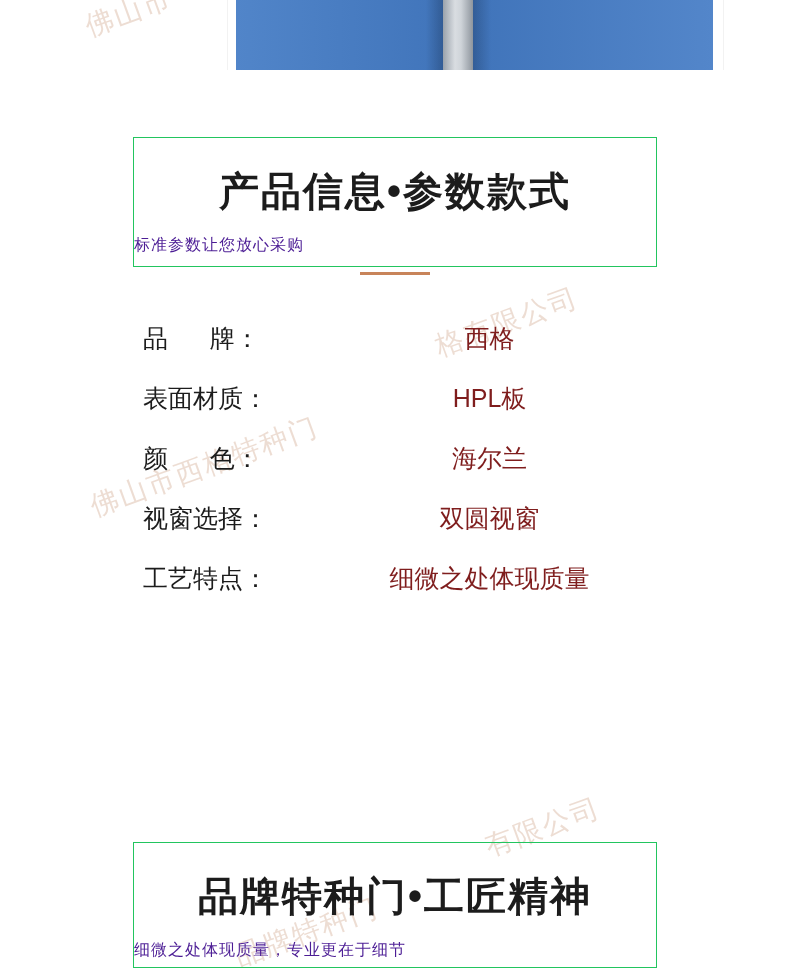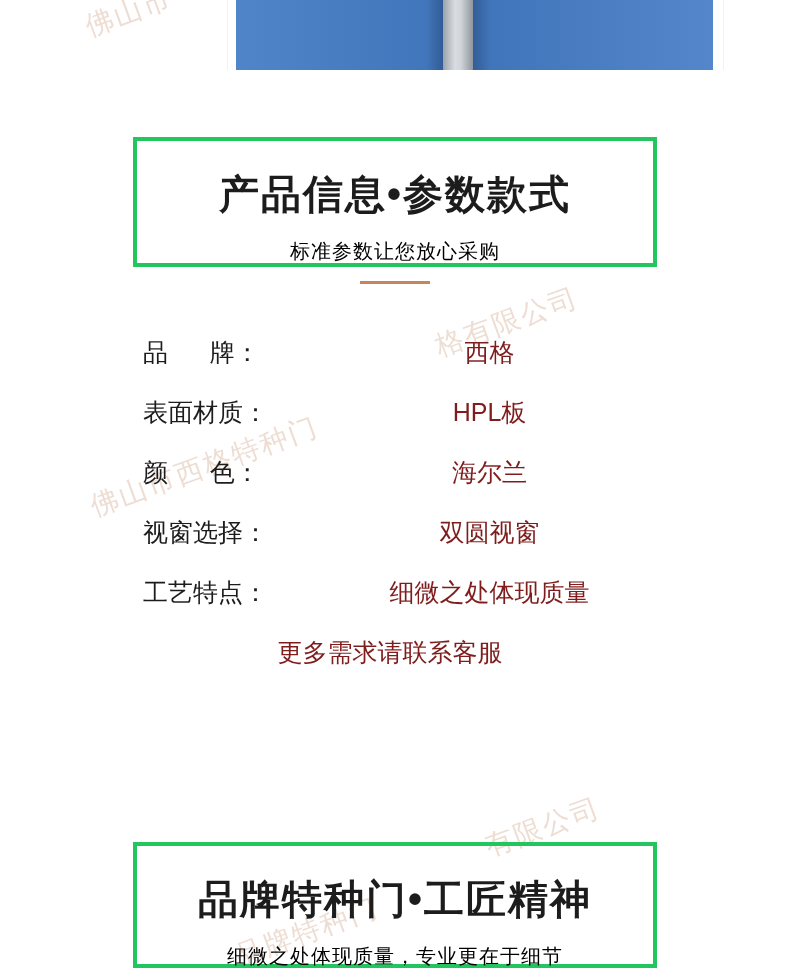--- a/index.html
+++ b/index.html
@@ -98,59 +98,59 @@
   .wm-1 { left: 80px;  top: 10px; }
   .wm-2 { left: 430px; top: 330px; }
   .wm-3 { left: 85px;  top: 490px; }
   .wm-4 { left: 480px; top: 830px; }
   .wm-5 { left: 230px; top: 940px; }
 
   
   .section-box {
     position: absolute;
     box-sizing: border-box;
-    border: 4px solid #22c55e;
+    border: 1px solid #22c55e;
     background: rgba(255,255,255,0.0);
   }
   .section-box.info { left: 133px; top: 137px; width: 524px; height: 130px; }
   .section-box.detail { left: 133px; top: 842px; width: 524px; height: 126px; }
 
   .section-title {
     text-align: center;
     color: #1c1c1c;
     font-size: 40px;
     font-weight: bold;
     letter-spacing: 2px;
     margin-top: 26px;
     font-family: "Liberation Sans", "DejaVu Sans", sans-serif;
   }
   .section-sub {
-    text-align: center;
-    color: #000000;
-    font-size: 20px;
+    text-align: left;
+    color: #4c1d95;
+    font-size: 16px;
     letter-spacing: 1px;
     margin-top: 16px;
   }
   .section-underline {
     width: 70px;
     height: 3px;
     background: #c8845a;
     margin: 16px auto 0 auto;
   }
 
   
   .param-list {
     position: absolute;
     left: 133px;
     top: 322px;
     width: 524px;
   }
   .param-row {
     display: flex;
-    align-items: center;
+    align-items: flex-start;
     height: 60px;
     gap: 29px;
   }
   .param-label {
     width: 170px;
     font-size: 25px;
     color: #1c1c1c;
     text-align: left;
     padding-left: 10px;
     box-sizing: border-box;
@@ -206,21 +206,20 @@
   </div>
   <div class="param-row">
     <div class="param-label">视窗选择：</div>
     <div class="param-value">双圆视窗</div>
   </div>
   <div class="param-row">
     <div class="param-label">工艺特点：</div>
     <div class="param-value">细微之处体现质量</div>
   </div>
   <div class="param-row">
-    <div class="param-value">更多需求请联系客服</div>
   </div>
 </div>
 
 <div class="section-box detail">
   <div class="section-title">品牌特种门•工匠精神</div>
   <div class="section-sub">细微之处体现质量，专业更在于细节</div>
 
 </div>
 
 </body></html>

